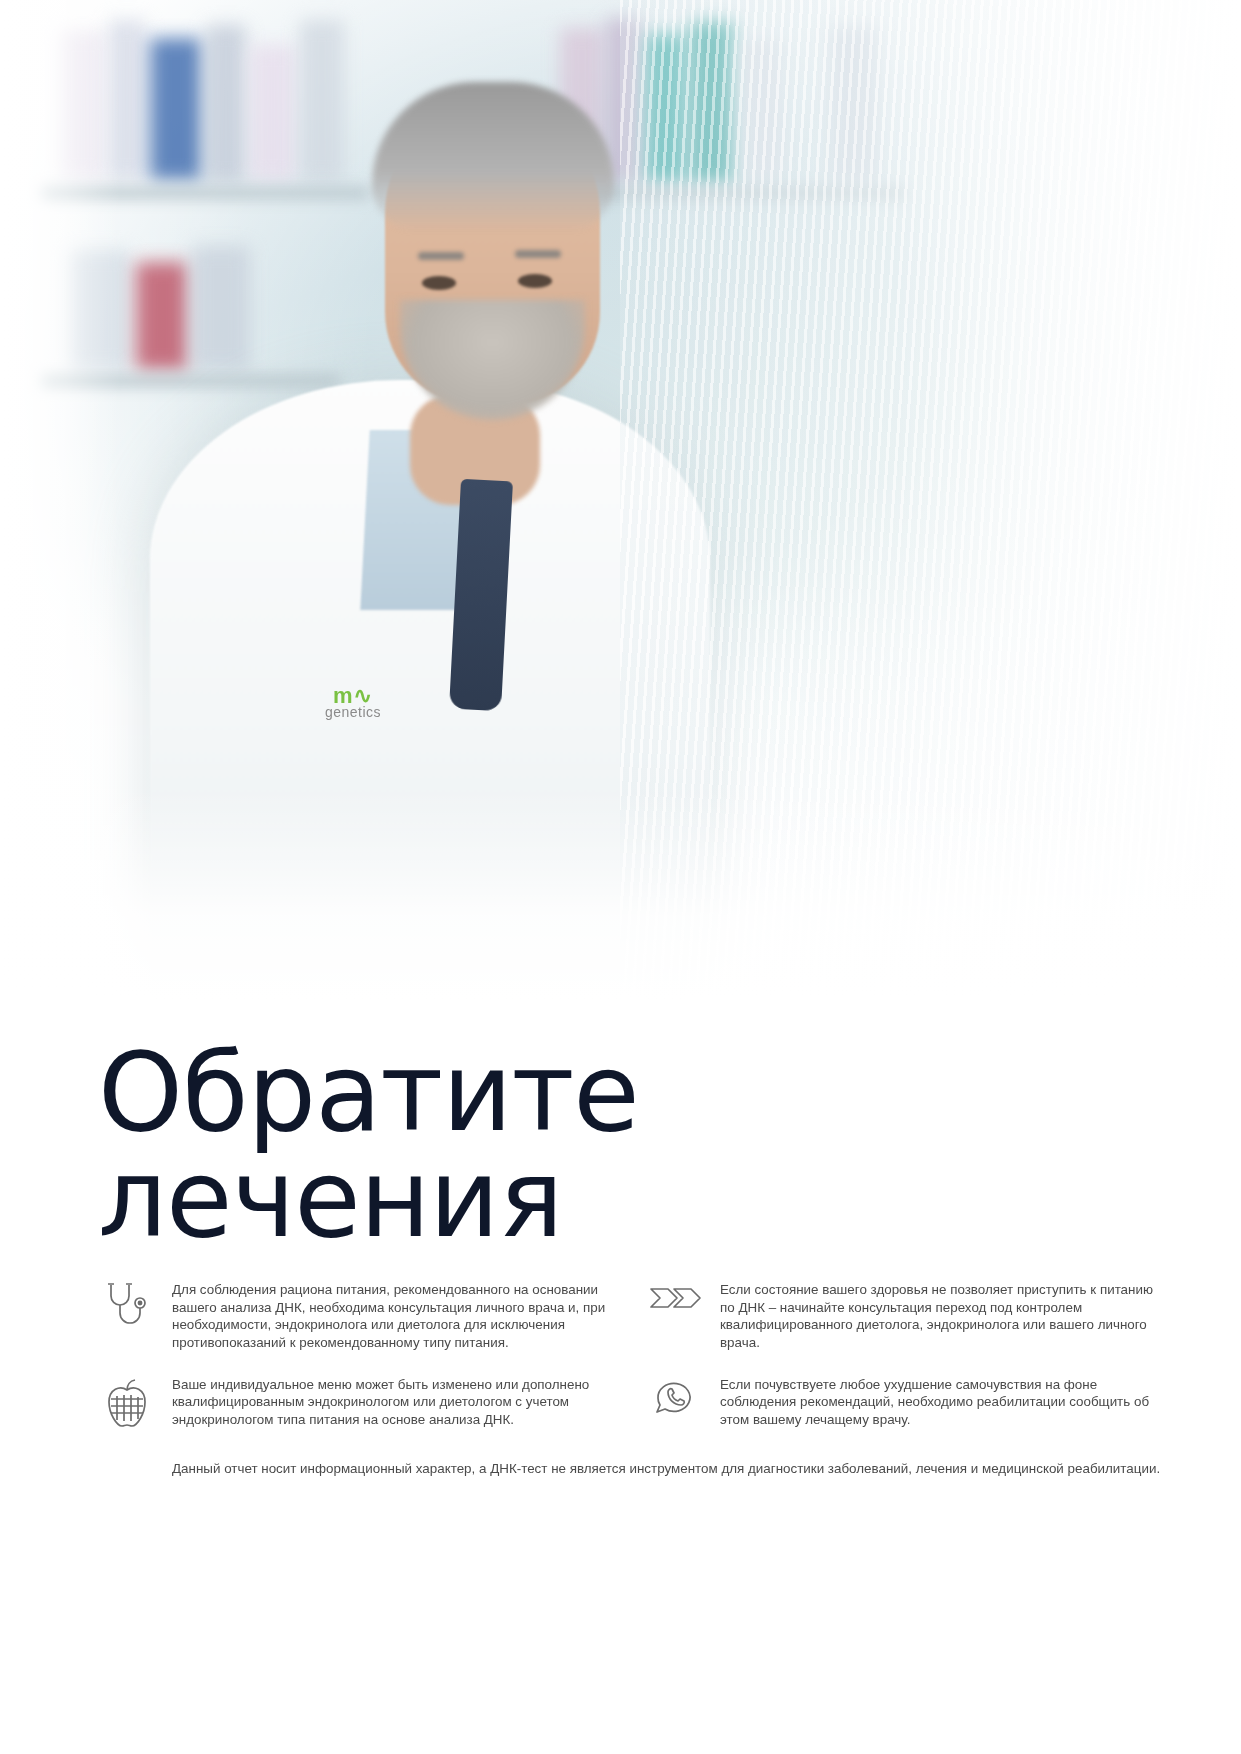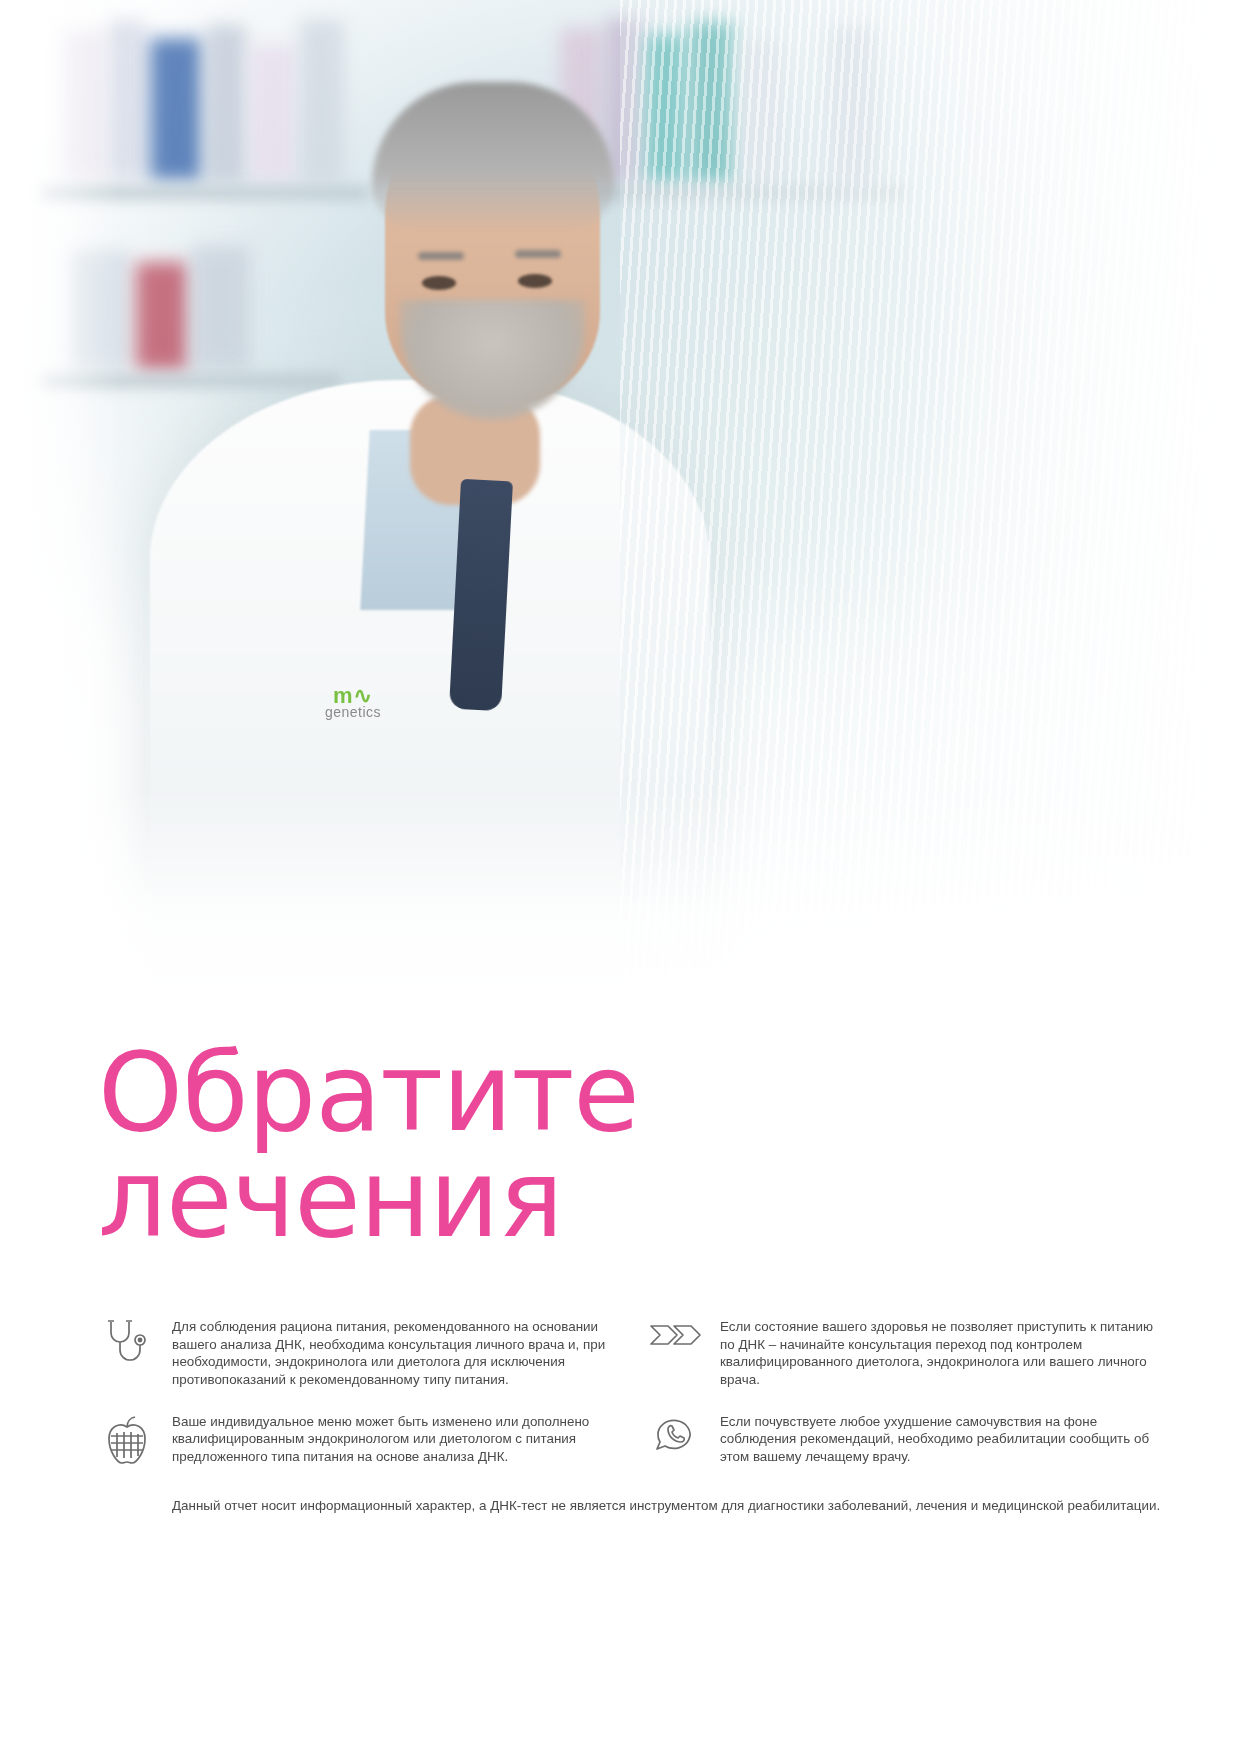--- a/index.html
+++ b/index.html
@@ -220,37 +220,37 @@
     position: absolute;
     left: 98px;
     top: 1040px;
     width: 1050px;
   }
   .title {
     font-family: "DejaVu Sans", "Liberation Sans", sans-serif;
     font-weight: 400;
     font-size: 108px;
     line-height: 0.98;
-    color: #ec4899;
+    color: #0f172a;
     letter-spacing: -1px;
     margin: 0;
   }
   .subtitle {
     margin: 34px 0 0 0;
     font-size: 15.5px;
     font-weight: 700;
     color: #4a4a4a;
     letter-spacing: 0.1px;
   }
 
   
   .notes {
     position: absolute;
     left: 98px;
-    top: 1316px;
+    top: 1279px;
     width: 1060px;
   }
   .note-row {
     display: flex;
     gap: 38px;
     margin-bottom: 22px;
   }
   .note {
     display: flex;
     width: 510px;
@@ -369,21 +369,21 @@
 
     <div class="note">
       <div class="note-icon">
         <svg width="50" height="56" viewBox="0 0 50 56" fill="none" stroke="#6d6d6d" stroke-width="1.7">
           <path d="M25 14c-7-5-18-1-18 12 0 12 8 24 13 24 2 0 3-1 5-1s3 1 5 1c5 0 13-12 13-24 0-13-11-17-18-12z"></path>
           <path d="M25 14c0-5 3-9 8-10"></path>
           <path d="M9 23h32M9 30h32M9 37h32"></path>
           <path d="M15 20v24M22 19v26M29 19v26M36 21v22"></path>
         </svg>
       </div>
-      <div class="note-text">Ваше индивидуальное меню может быть изменено или дополнено квалифицированным эндокринологом или диетологом с питания предложенного типа питания на основе анализа ДНК.</div>
+      <div class="note-text">Ваше индивидуальное меню может быть изменено или дополнено квалифицированным эндокринологом или диетологом с учетом эндокринологом типа питания на основе анализа ДНК.</div>
     </div>
 
     <div class="note">
       <div class="note-icon">
         <svg width="50" height="48" viewBox="0 0 50 48" fill="none" stroke="#6d6d6d" stroke-width="1.7" stroke-linejoin="round">
           <path d="M8 22a16 14 0 1 1 7 11l-8 3 3-7a14 13 0 0 1-2-7z"></path>
           <path d="M18 16c0-2 2-4 4-3l2 4-2 2c1 3 3 5 6 6l2-2 4 2c1 2-1 4-3 4-7 0-13-6-13-13z"></path>
         </svg>
       </div>
       <div class="note-text">Если почувствуете любое ухудшение самочувствия на фоне соблюдения рекомендаций, необходимо реабилитации сообщить об этом вашему лечащему врачу.</div>

